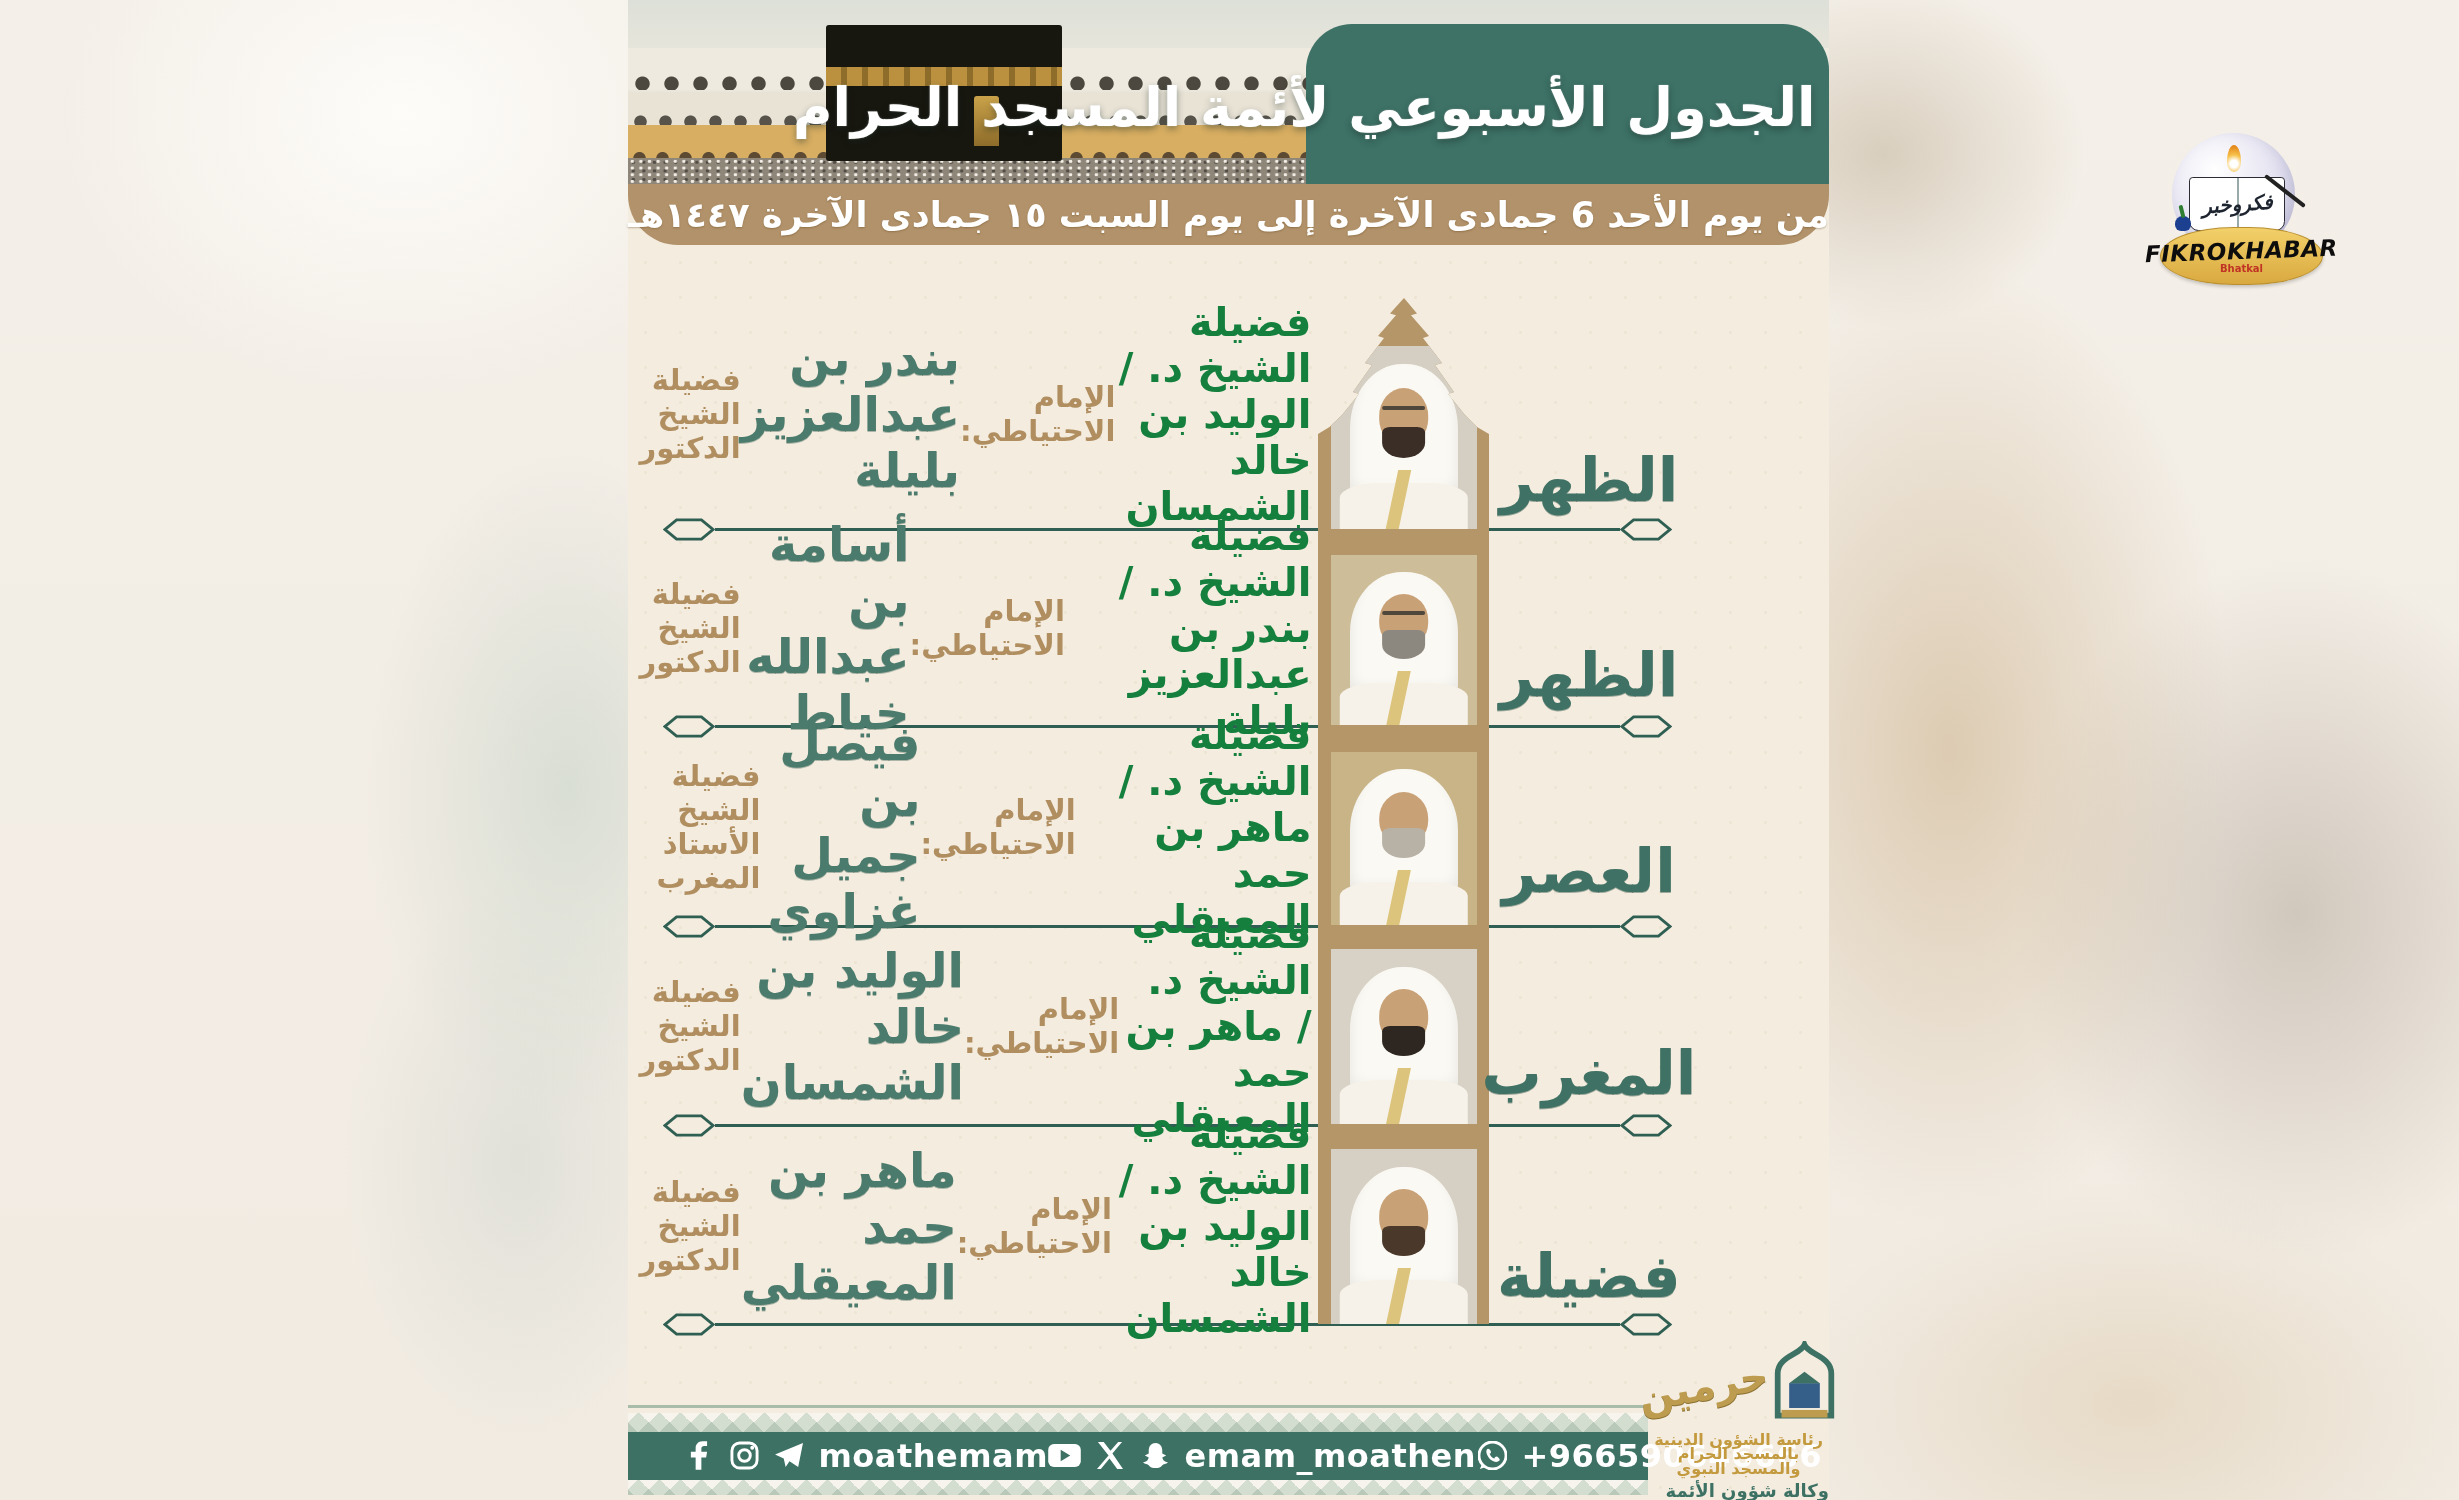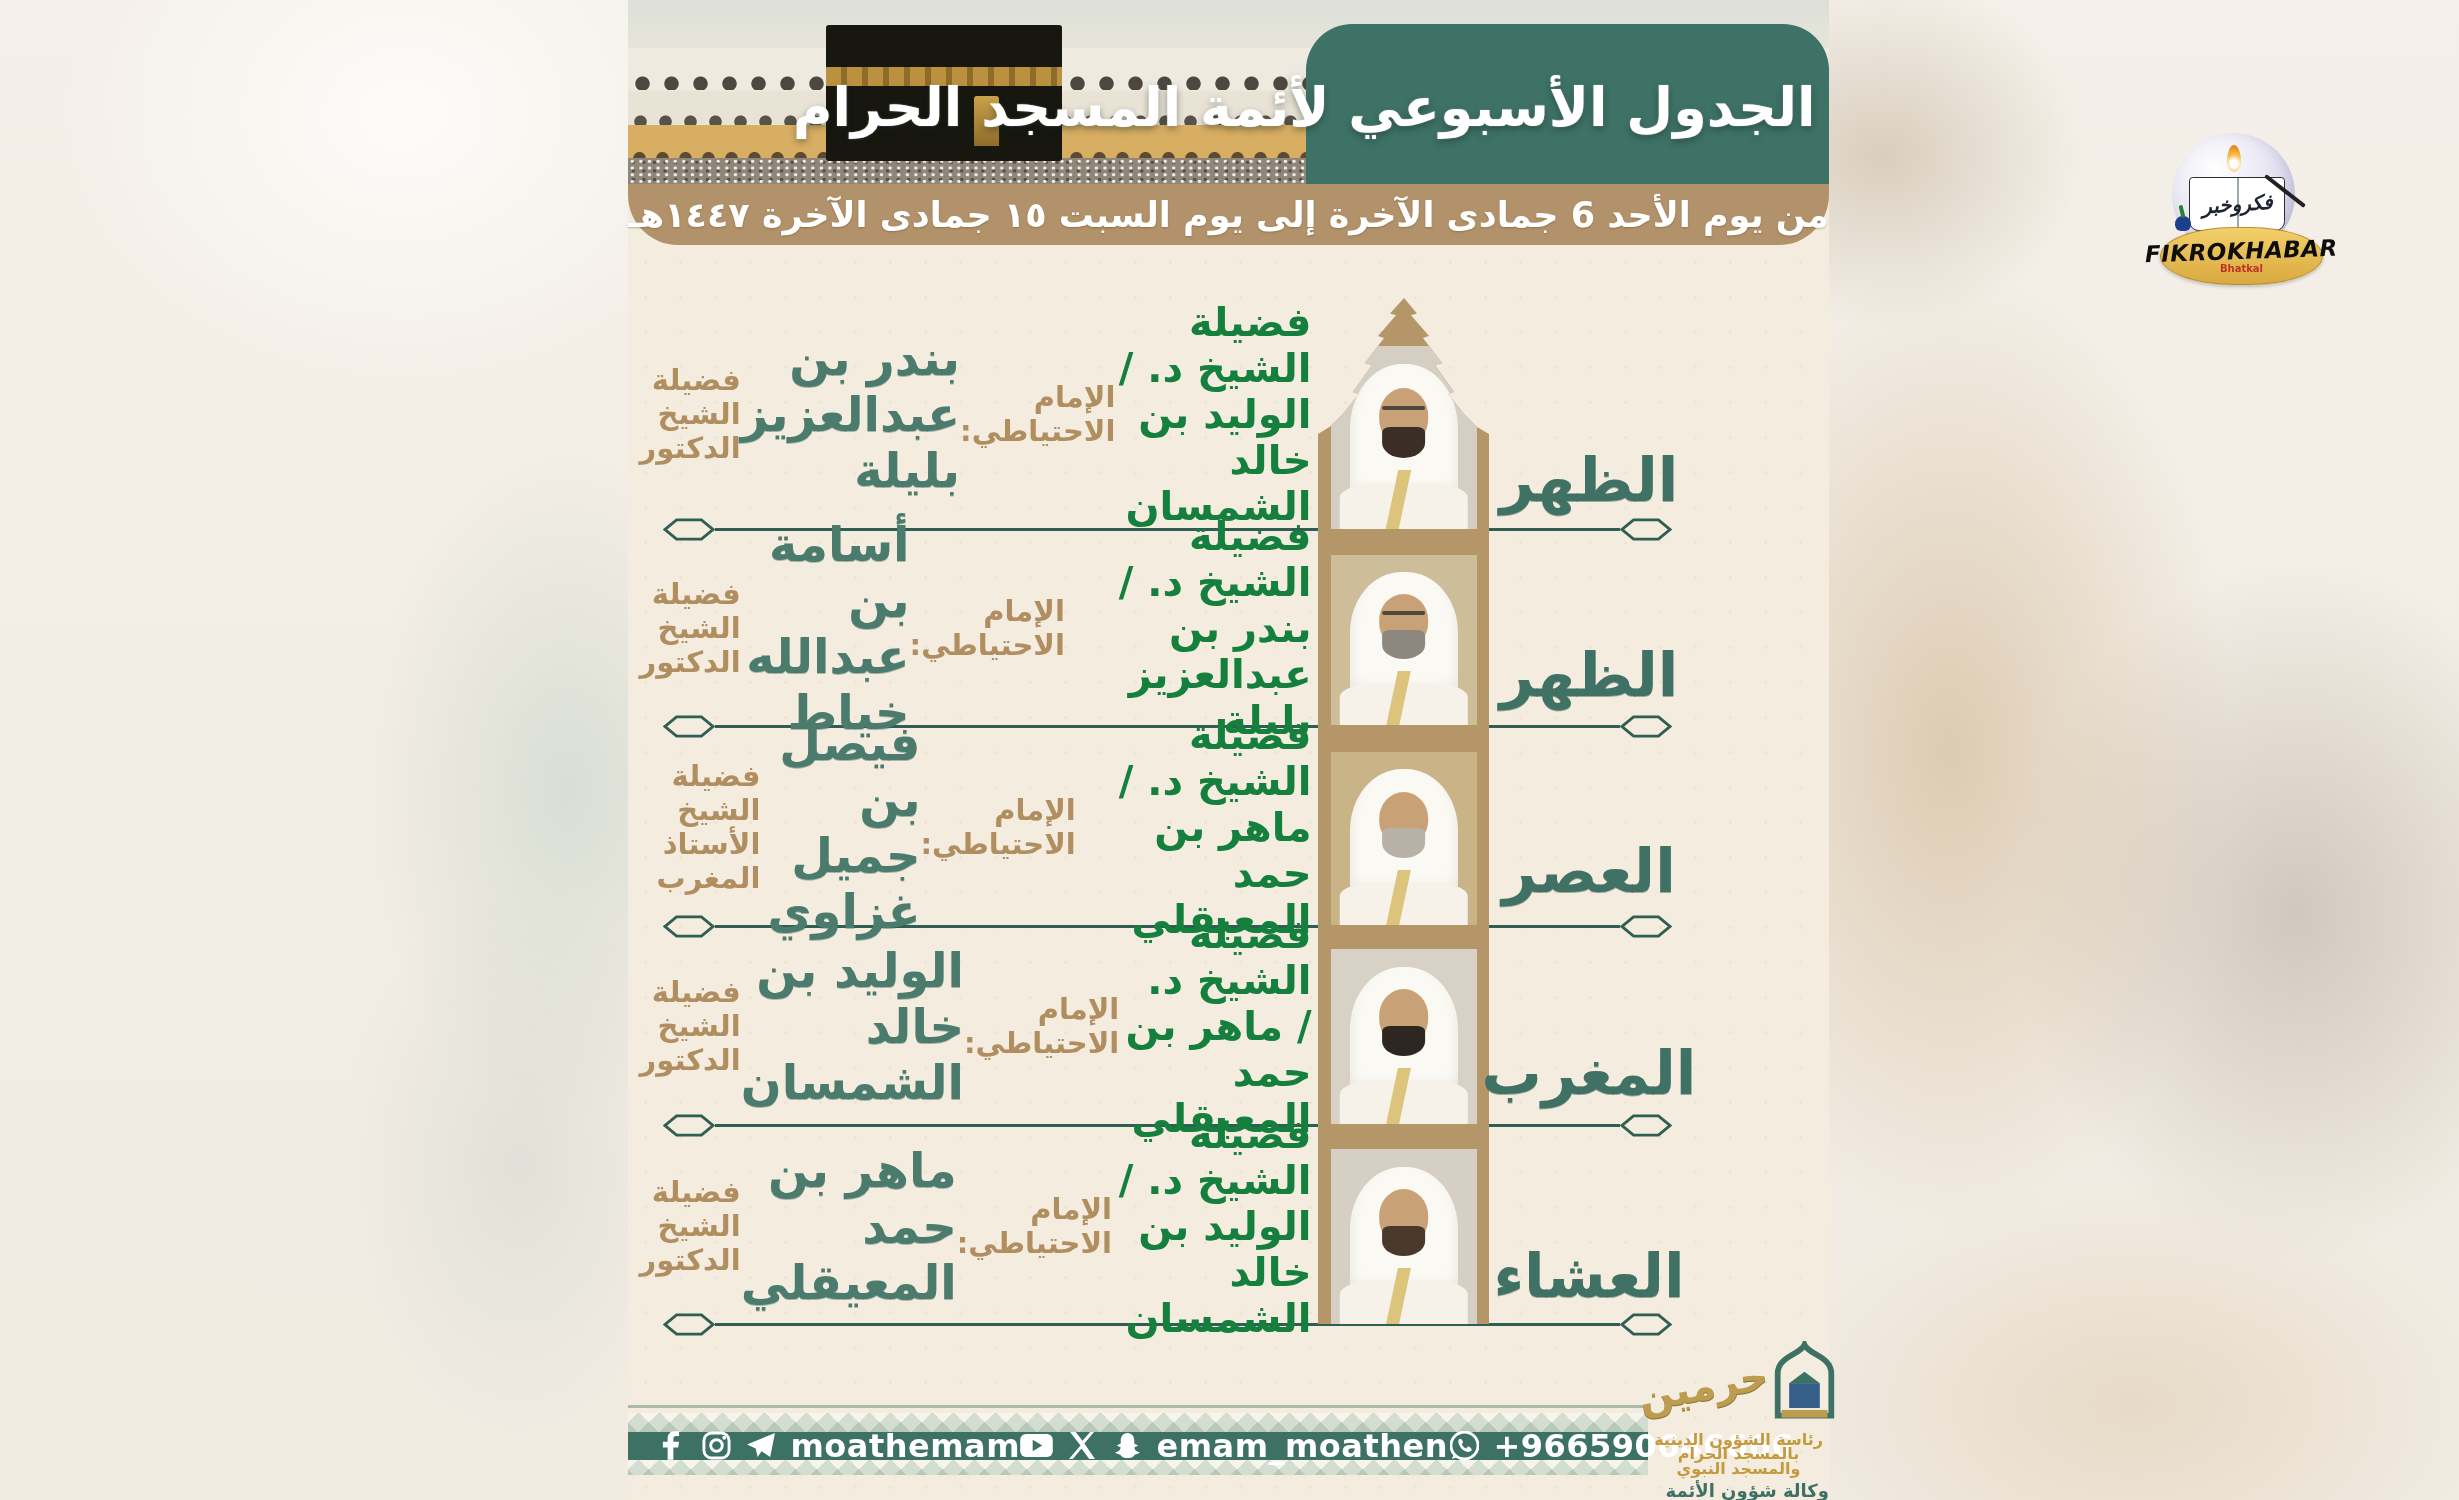--- a/index.html
+++ b/index.html
@@ -60,21 +60,21 @@
   .glasses{position:absolute;left:50%;transform:translateX(-50%);top:33%;width:30%;height:3.8px;background:#4f463c;border-radius:1.9px;}
   .beard{position:absolute;left:50%;transform:translateX(-50%);top:44%;width:30%;height:17%;background:var(--beard,#3a2e26);border-radius:18% 18% 50% 50%;}
   .robe{position:absolute;left:50%;transform:translateX(-50%);bottom:0;width:88%;height:25%;background:#f6f2e9;border-radius:32% 32% 0 0;}
   .sash{position:absolute;left:42%;bottom:0;width:9%;height:32%;background:#dcc47c;transform:skewX(-12deg);}
   
   .footer{position:absolute;left:0;top:1405px;width:1020px;z-index:6;}
   .footer .rule{height:2.9px;background:#a9bca9;margin-bottom:4.8px;}
   .trim{height:19px;background-color:#d3ddd0;
     background-image:linear-gradient(135deg,#f6f4ec 25%,transparent 25%),linear-gradient(225deg,#f6f4ec 25%,transparent 25%),linear-gradient(45deg,#b9c9b9 25%,transparent 25%),linear-gradient(315deg,#b9c9b9 25%,transparent 25%);
     background-size:21px 19px;}
-  .bar{height:28px;background:#3d7164;display:flex;align-items:center;justify-content:space-between;padding:0 26px;color:#fff;}
+  .bar{height:48px;background:#3d7164;display:flex;align-items:center;justify-content:space-between;padding:0 54px;color:#fff;}
   .grp{display:flex;align-items:center;gap:12.5px;font-size:32px;font-weight:bold;letter-spacing:0.5px;}
   .icon{display:inline-flex;width:33px;height:33px;align-items:center;justify-content:center;}
   .icon svg{display:block;}
   
   .org{position:absolute;left:1020px;right:0;top:1337px;bottom:0;display:flex;flex-direction:column;align-items:center;z-index:6;}
   .org-top{display:flex;align-items:center;gap:1.9px;margin-top:3.8px;}
   .org-name{font-size:40px;font-weight:bold;color:#bd9c4f;transform:rotate(-10deg);direction:rtl;text-shadow:0 1px 0 #8a6f30;}
   .org-lines{margin-top:1.9px;text-align:center;direction:rtl;}
   .org-line-sm{font-size:16px;font-weight:bold;color:#c49a3f;line-height:14.4px;}
   .org-line-green{margin-top:3.8px;font-size:18px;font-weight:bold;color:#3d7164;direction:rtl;}
@@ -196,21 +196,21 @@
         <div class="line"></div>
         <svg width="52" height="23" viewBox="0 0 54 24">
             <polygon points="14,2 40,2 52,12 40,22 14,22 2,12" fill="none" stroke="#2f5f52" stroke-width="3"></polygon>
           </svg>
       </div>
 
       <div class="prayer" style="top:186px;">الظهر</div>
       <div class="prayer" style="top:381px;">الظهر</div>
       <div class="prayer" style="top:577px;">العصر</div>
       <div class="prayer" style="top:779px;">المغرب</div>
-      <div class="prayer" style="top:982px;">العشاء</div>
+      <div class="prayer" style="top:982px;">فضيلة</div>
 
       <div class="photo-strip">
         <div class="photo" style="top:48px;height:183px;--pbg:#d5cec2;--beard:#3a2e26;">
           <div class="imam">
             <div class="hood"></div>
             <div class="face"></div>
             <div class="glasses"></div>
             <div class="beard"></div>
             <div class="robe"></div>
             <div class="sash"></div>

